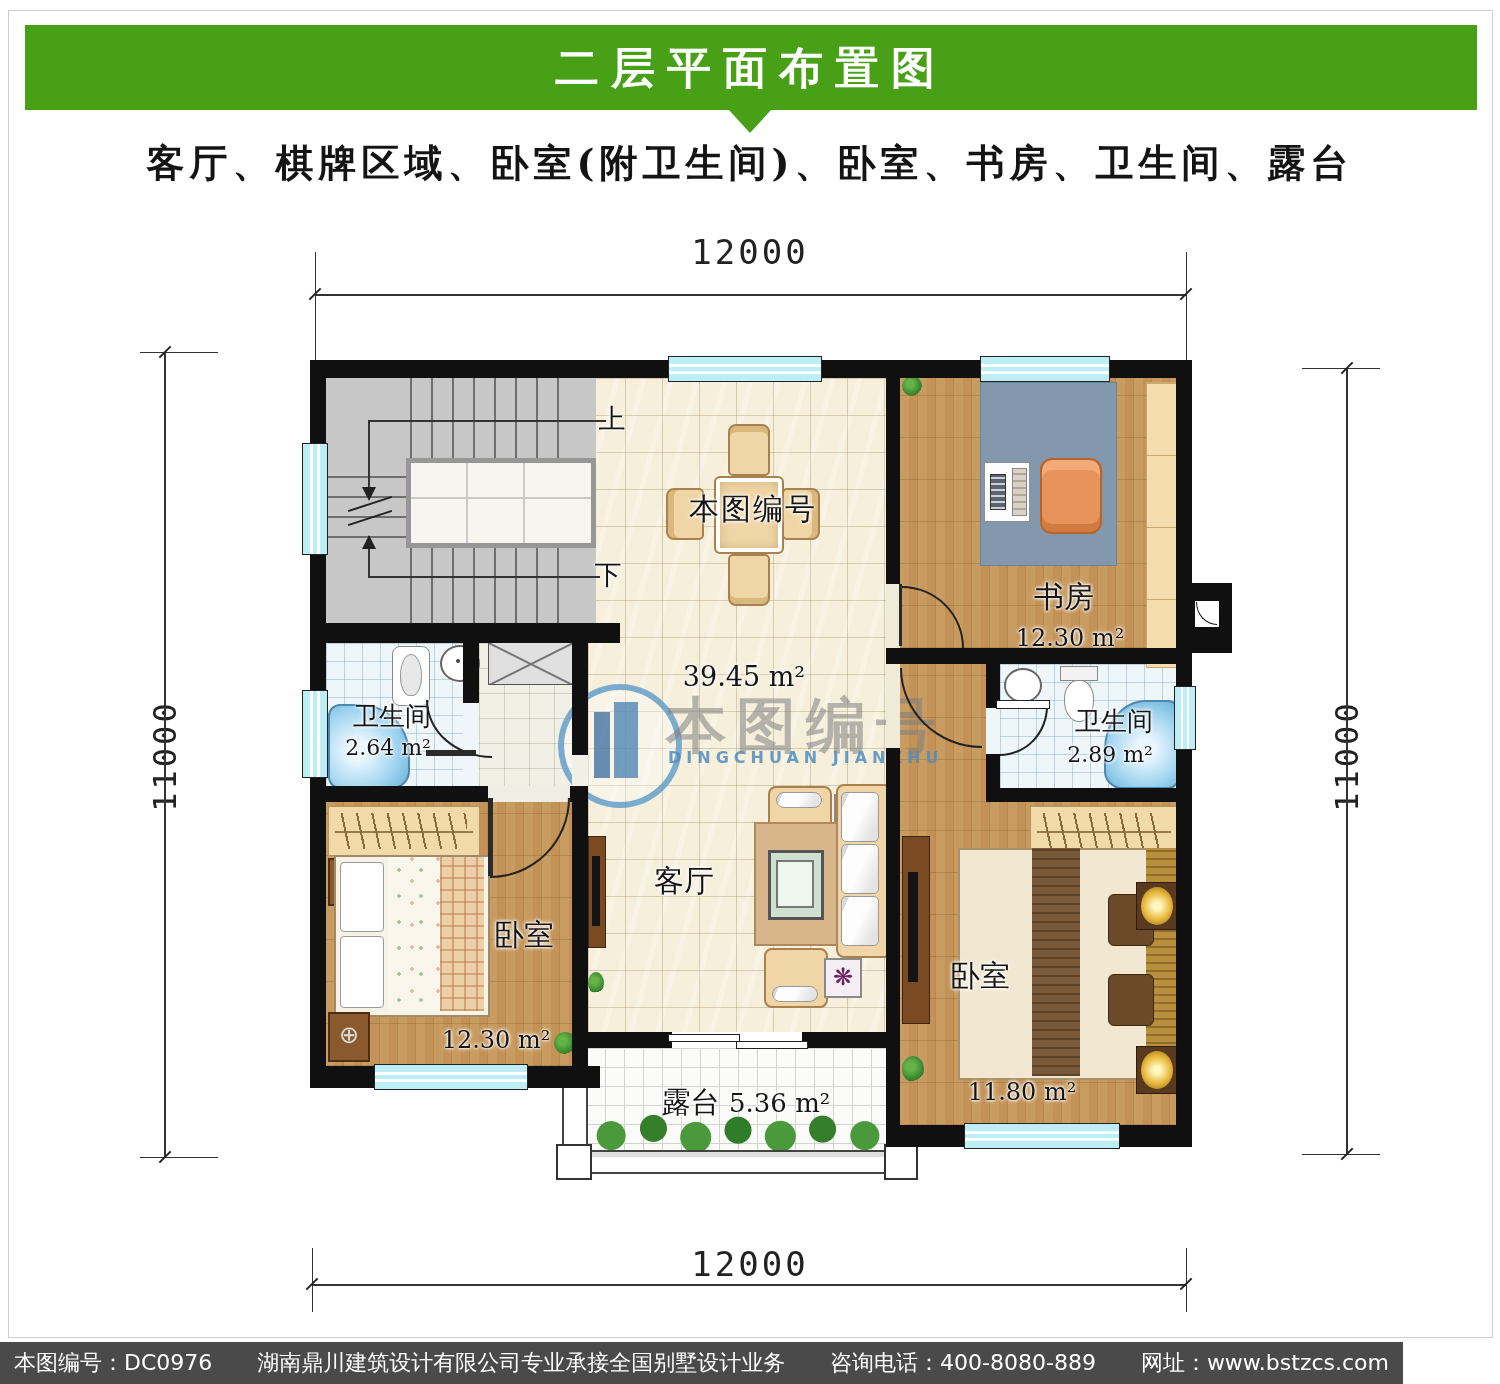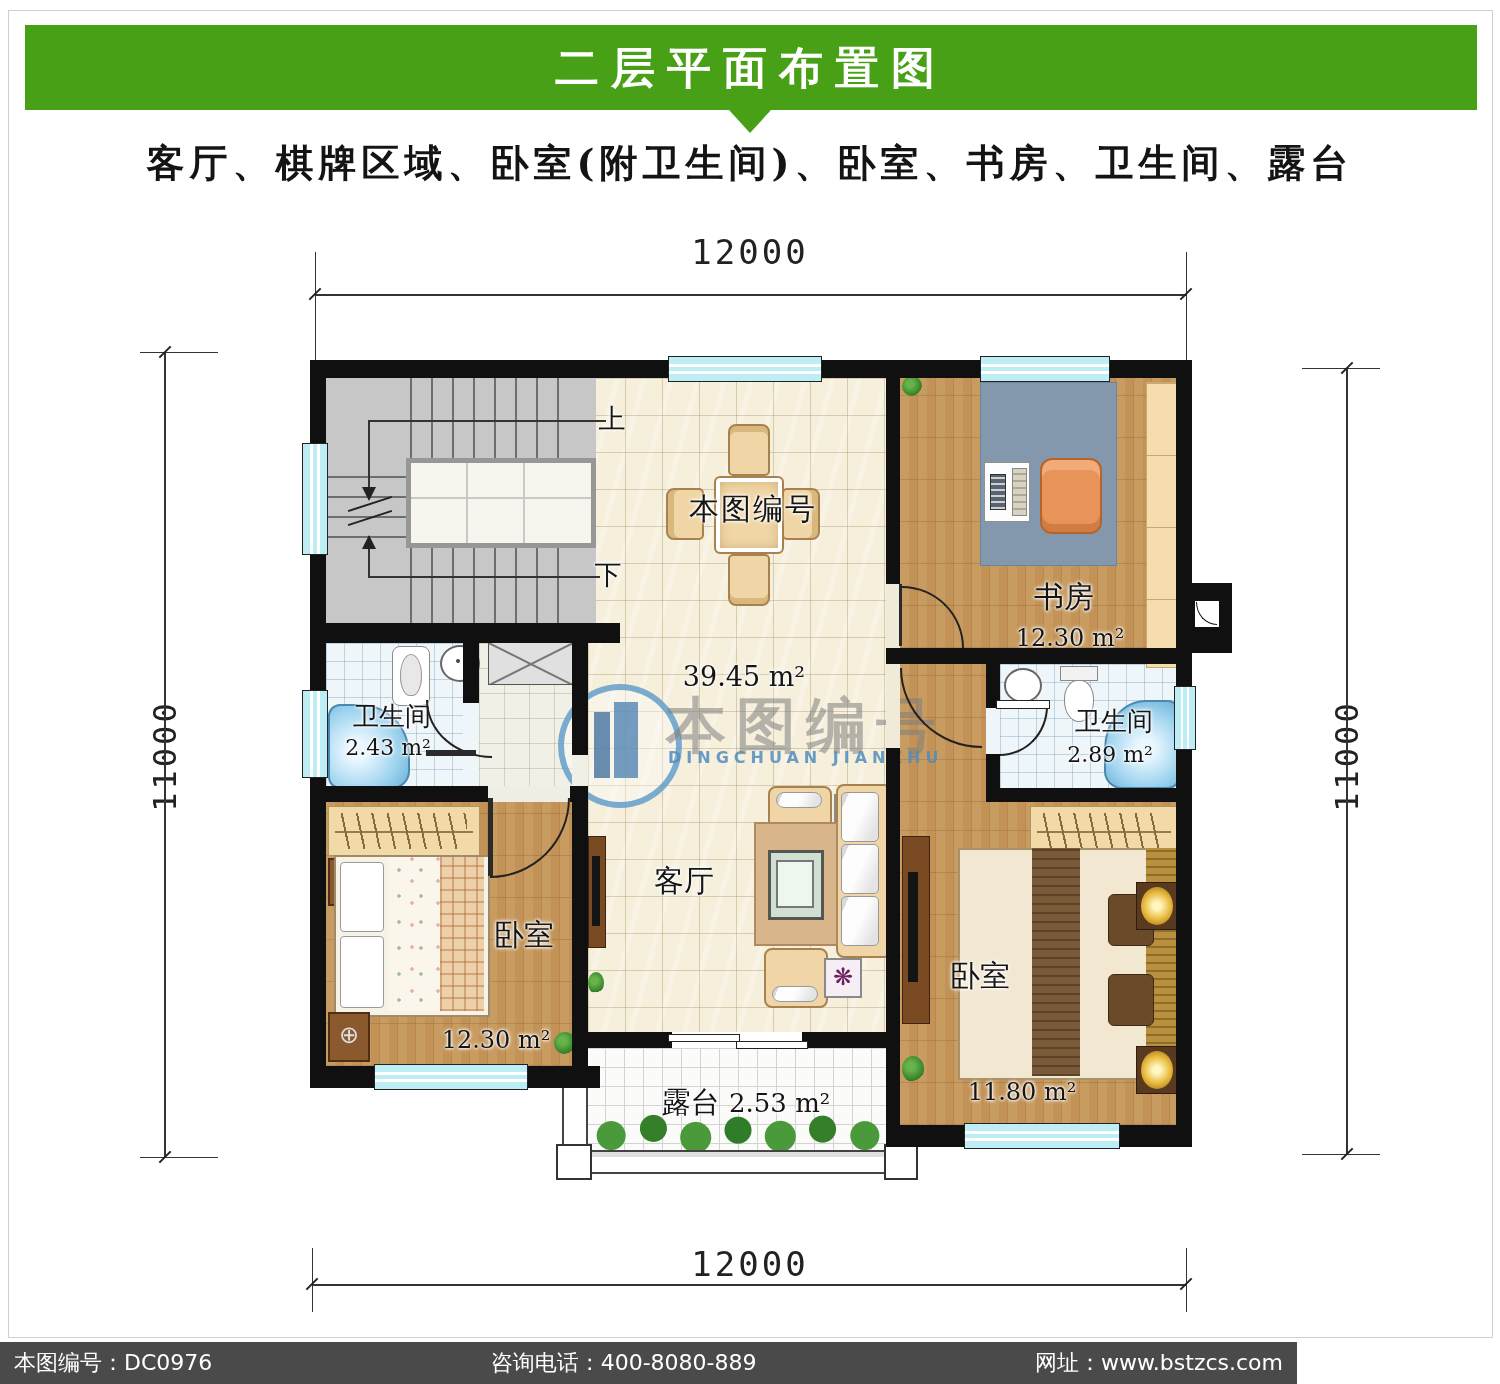--- a/index.html
+++ b/index.html
@@ -169,21 +169,21 @@
      border:1.5px solid #8a8a8a;border-radius:8px;"></div>
 <div class="abs" style="left:400px;top:654px;width:20px;height:40px;background:#e8e8e8;
      border:1px solid #999;border-radius:50% 50% 45% 45%;"></div>
 <div class="abs" style="left:440px;top:645px;width:36px;height:33px;background:#fff;border:2px solid #666;
      border-radius:50%;"></div>
 <div class="abs" style="left:456px;top:659px;width:4px;height:4px;background:#444;border-radius:50%;"></div>
 <div class="abs" style="left:328px;top:704px;width:78px;height:81px;
      background:radial-gradient(circle at 35% 55%,#eaf7ff 15%,#9fd4ef 60%,#5fa8d0 100%);
      border:2px solid #4a88b0;border-radius:12px 60% 18px 12px;"></div>
 <div class="rlabel" style="left:392px;top:716px;font-size:26px;">卫生间</div>
-<div class="rlabel" style="left:388px;top:747px;font-size:22px;">2.43 m²</div>
+<div class="rlabel" style="left:388px;top:747px;font-size:22px;">2.64 m²</div>
 
 <div class="xbox" style="left:488px;top:641px;width:84px;height:42px;">
   <i style="left:0;top:0;width:94px;transform:rotate(26.6deg);"></i>
   <i style="left:0;top:42px;width:94px;transform:rotate(-26.6deg);"></i>
 </div>
 
 <div class="abs" style="left:1004px;top:668px;width:34px;height:31px;background:#fff;border:2px solid #666;border-radius:50%;"></div>
 <div class="abs" style="left:1060px;top:666px;width:36px;height:13px;background:#f2f2f2;border:1.5px solid #888;"></div>
 <div class="abs" style="left:1064px;top:680px;width:28px;height:40px;background:#fff;border:1.5px solid #888;
      border-radius:45% 45% 50% 50%;"></div>
@@ -270,21 +270,21 @@
                 radial-gradient(circle at 64% 62%,#4a9a3c 15px,transparent 16px),
                 radial-gradient(circle at 78% 42%,#357f2a 13px,transparent 14px),
                 radial-gradient(circle at 92% 60%,#4a9a3c 14px,transparent 15px);"></div>
 <div class="abs" style="left:586px;top:1150px;width:304px;height:20px;background:#fff;
      border:2px solid #444;box-shadow:inset 0 5px 0 rgba(0,0,0,.12);"></div>
 <div class="abs" style="left:562px;top:1068px;width:22px;height:80px;background:#fff;border:2px solid #444;"></div>
 <div class="abs" style="left:556px;top:1144px;width:32px;height:32px;background:#fff;border:2px solid #333;"></div>
 <div class="abs" style="left:884px;top:1144px;width:30px;height:32px;background:#fff;border:2px solid #333;"></div>
 <div class="rlabel" style="left:746px;top:1103px;font-size:29px;">
   <span>露台</span>
-  <span style="font-size:26px;">2.53 m²</span>
+  <span style="font-size:26px;">5.36 m²</span>
 </div>
 
 <div class="wall" style="left:310px;top:360px;width:880px;height:18px;"></div>
 <div class="wall" style="left:310px;top:360px;width:16px;height:728px;"></div>
 <div class="wall" style="left:1176px;top:360px;width:16px;height:787px;"></div>
 <div class="wall" style="left:310px;top:1066px;width:290px;height:22px;"></div>
 <div class="wall" style="left:572px;top:1032px;width:100px;height:16px;"></div>
 <div class="wall" style="left:802px;top:1032px;width:98px;height:16px;"></div>
 <div class="wall" style="left:886px;top:1125px;width:304px;height:22px;"></div>
 <div class="wall" style="left:310px;top:623px;width:310px;height:20px;"></div>
@@ -331,18 +331,19 @@
 <div class="abs" style="left:899px;top:584px;width:3px;height:62px;background:#2a2a2a;"></div>
 <div class="arc" style="left:900px;top:668px;width:80px;height:78px;
      border-left:2px solid #222;border-bottom:2px solid #222;border-bottom-left-radius:100%;"></div>
 <div class="arc" style="left:1000px;top:706px;width:46px;height:48px;
      border-right:2px solid #222;border-bottom:2px solid #222;border-bottom-right-radius:100%;"></div>
 <div class="abs" style="left:996px;top:700px;width:52px;height:7px;background:#fff;border:1.5px solid #222;"></div>
 
 <div class="abs" style="left:668px;top:1034px;width:70px;height:6px;background:#fff;border:1.5px solid #222;"></div>
 <div class="abs" style="left:736px;top:1041px;width:70px;height:6px;background:#fff;border:1.5px solid #222;"></div>
 
-<div class="abs" style="left:0;top:1342px;width:1297px;height:42px;background:#4a4a4a;display:flex;align-items:center;
+<div class="abs" style="left:0;top:1342px;width:1403px;height:42px;background:#4a4a4a;display:flex;align-items:center;
             justify-content:space-between;padding:0 14px;box-sizing:border-box;color:#fff;font-size:22px;white-space:nowrap;">
   <span>本图编号：DC0976</span>
+  <span>湖南鼎川建筑设计有限公司专业承接全国别墅设计业务</span>
   <span>咨询电话：400-8080-889</span>
   <span>网址：www.bstzcs.com</span>
 </div>
 
 </body></html>

